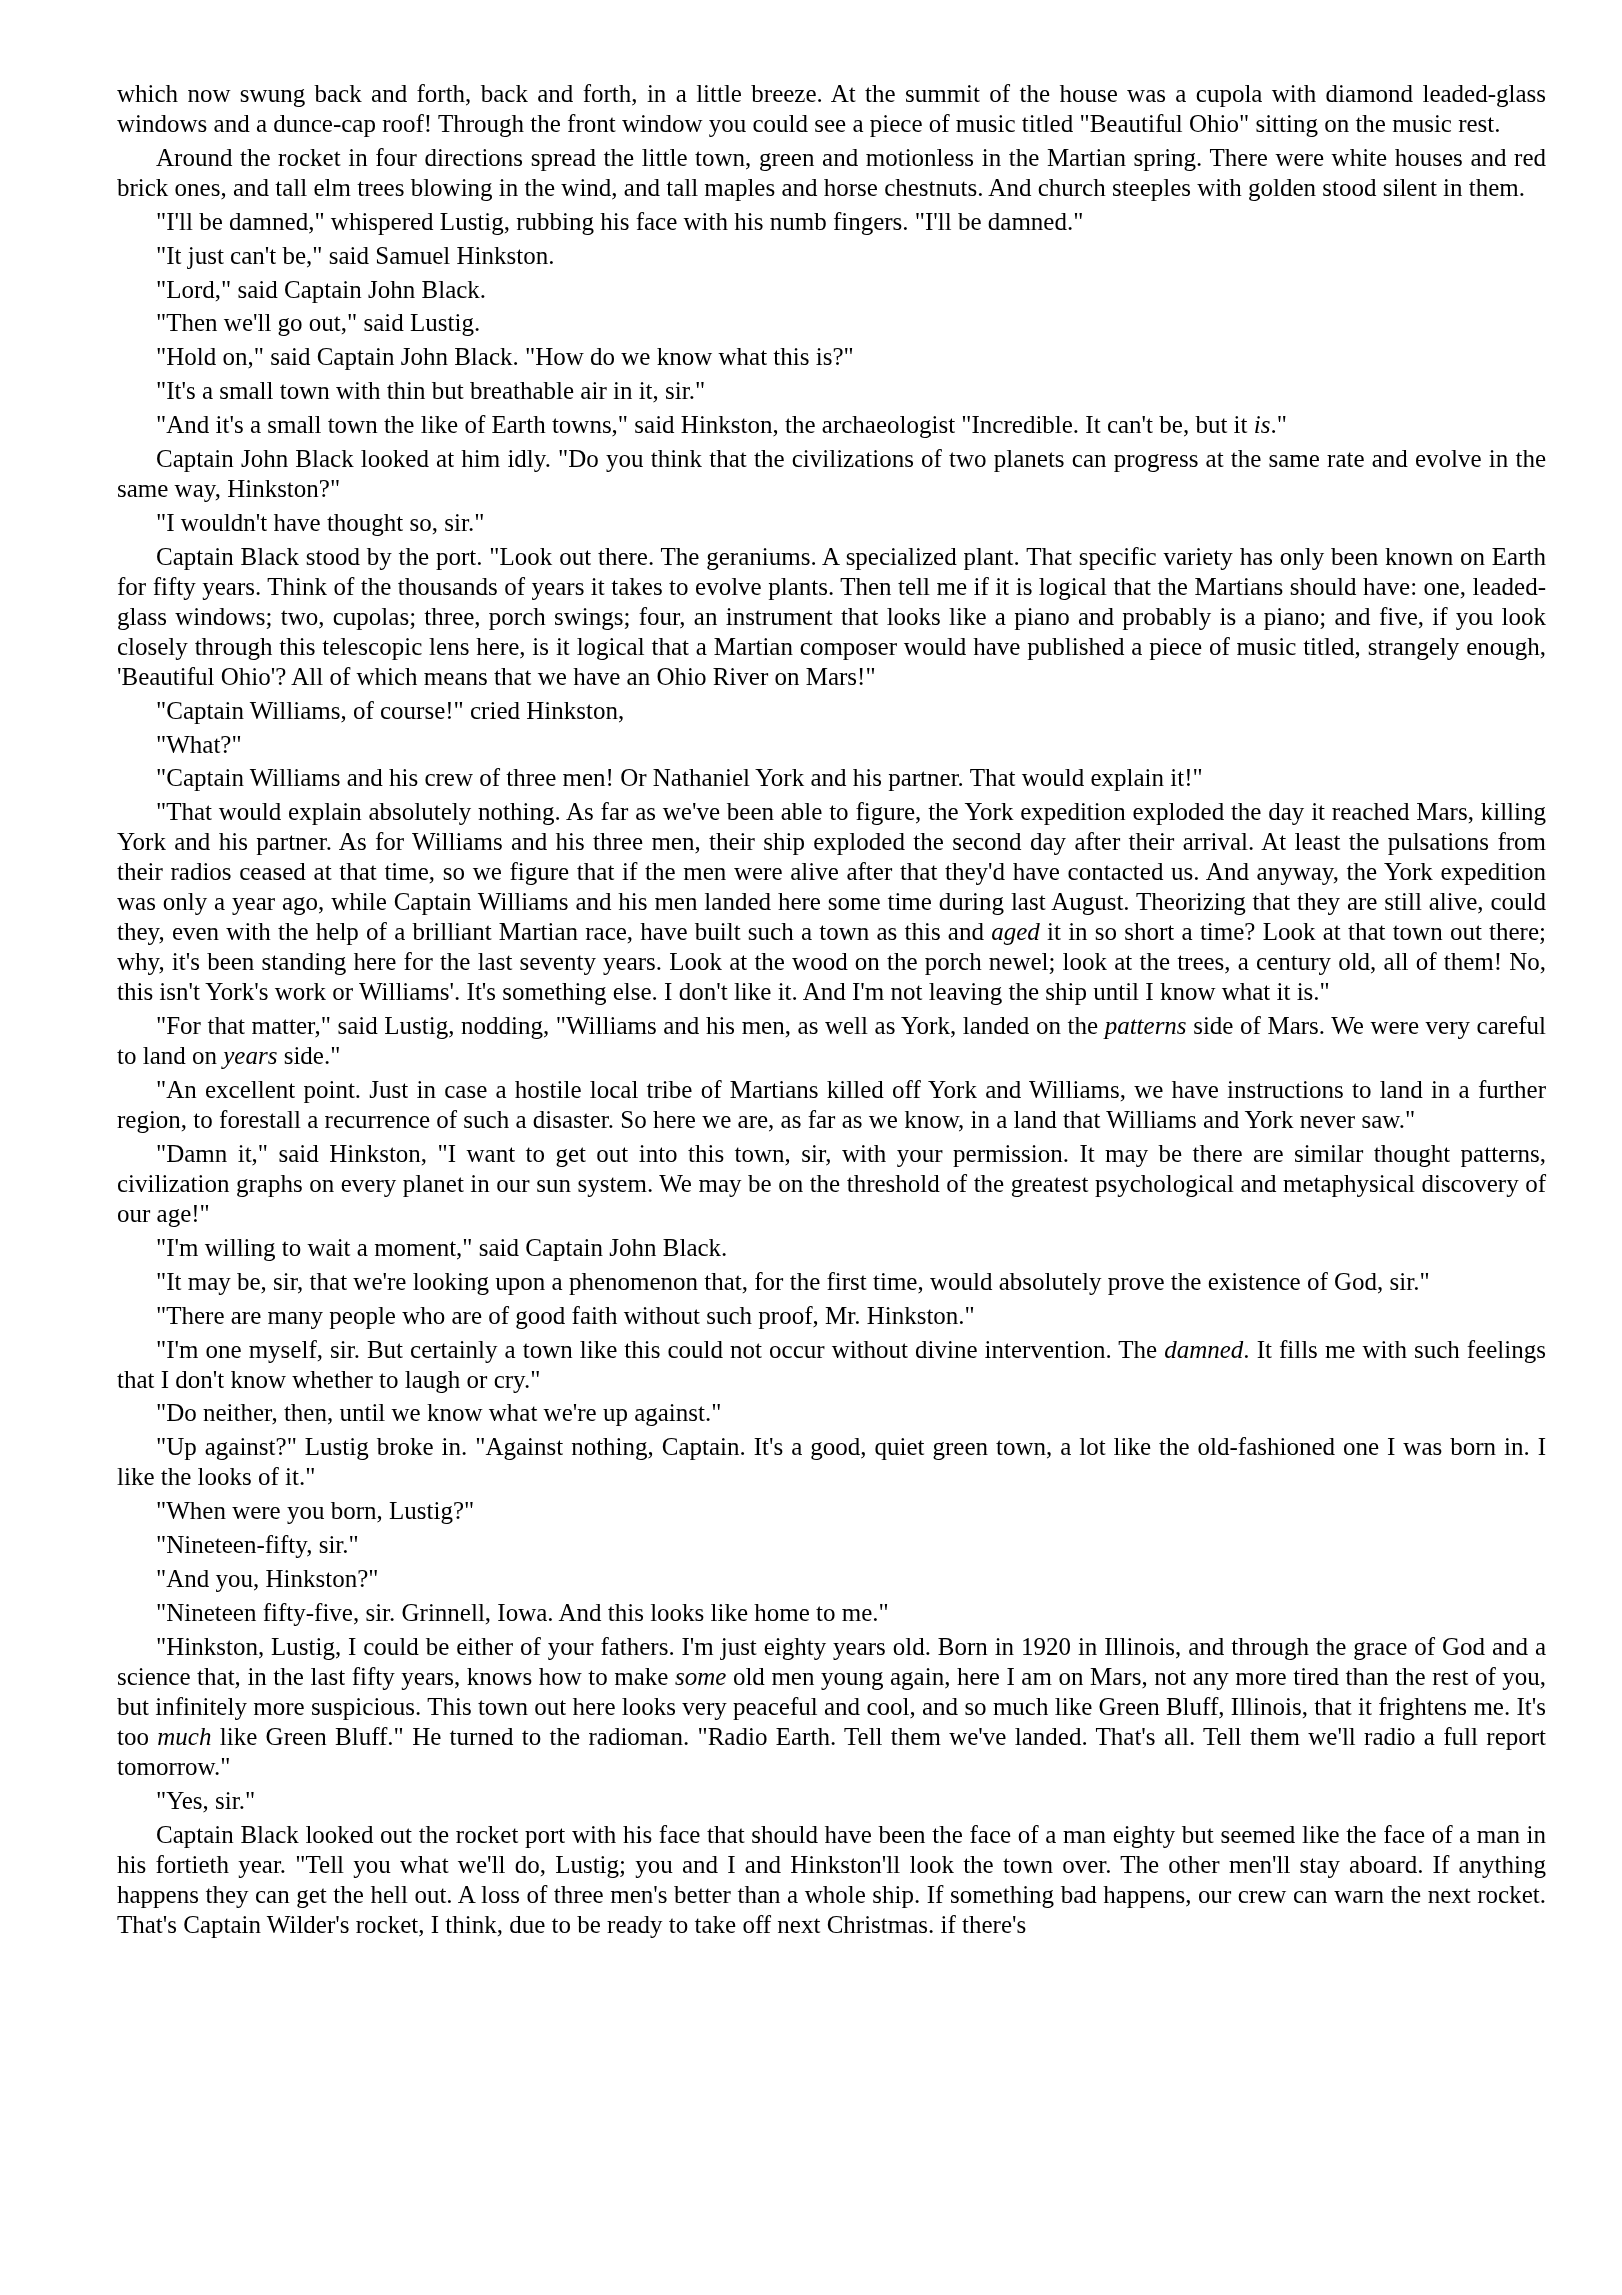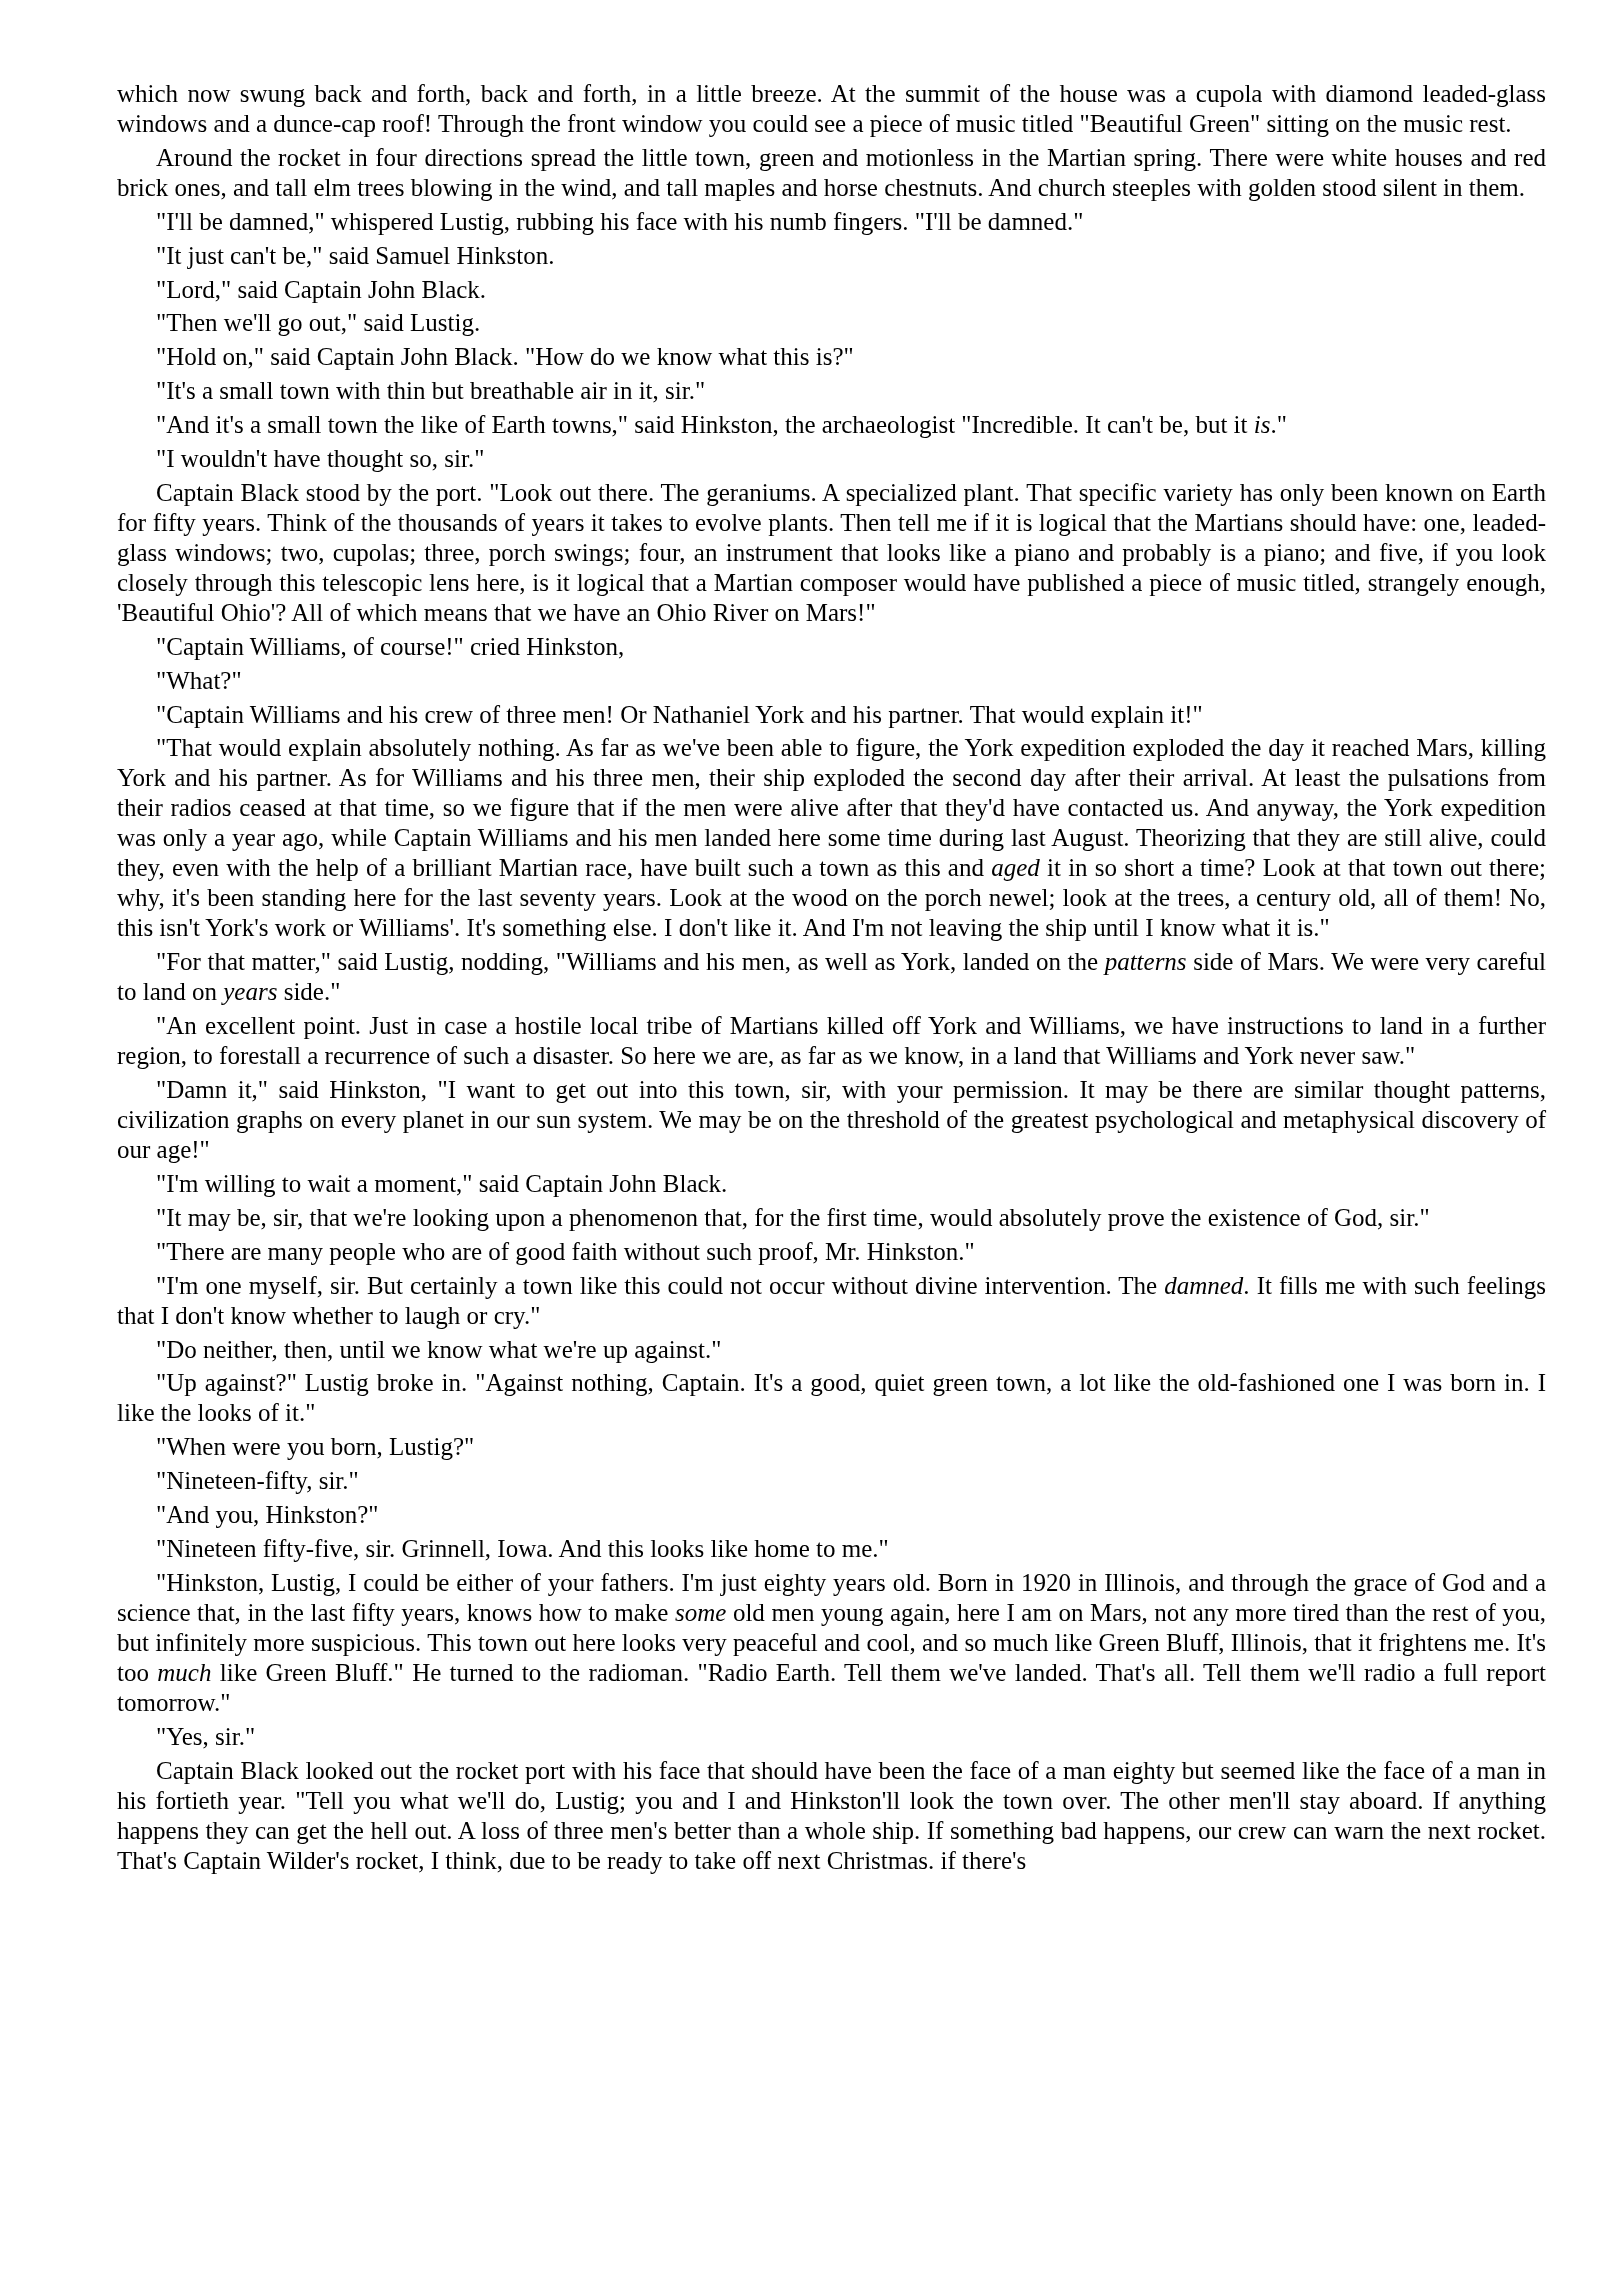--- a/index.html
+++ b/index.html
@@ -24,29 +24,30 @@
   }
   .text-block p { margin: 0 0 3.9px 0; }
   .text-block p.indent { text-indent: 39px; }
   .text-block i { }
 </style>
 </head>
 <body>
 
 <main class="page">
   <div class="text-block">
-      <p><span>which now swung back and forth, back and forth, in a little breeze. At the summit of the house was a cupola with diamond leaded-glass windows and a dunce-cap roof! Through the front window you could see a piece of music titled "Beautiful Green" sitting on the music rest.</span></p>
+      <p><span>which now swung back and forth, back and forth, in a little breeze. At the summit of the house was a cupola with diamond leaded-glass windows and a dunce-cap roof! Through the front window you could see a piece of music titled "Beautiful Ohio" sitting on the music rest.</span></p>
       <p class="indent"><span>Around the rocket in four directions spread the little town, green and motionless in the Martian spring. There were white houses and red brick ones, and tall elm trees blowing in the wind, and tall maples and horse chestnuts. And church steeples with golden stood silent in them.</span></p>
       <p class="indent"><span>"I'll be damned," whispered Lustig, rubbing his face with his numb fingers. "I'll be damned."</span></p>
       <p class="indent"><span>"It just can't be," said Samuel Hinkston.</span></p>
       <p class="indent"><span>"Lord," said Captain John Black.</span></p>
       <p class="indent"><span>"Then we'll go out," said Lustig.</span></p>
       <p class="indent"><span>"Hold on," said Captain John Black. "How do we know what this is?"</span></p>
       <p class="indent"><span>"It's a small town with thin but breathable air in it, sir."</span></p>
       <p class="indent"><span>"And it's a small town the like of Earth towns," said Hinkston, the archaeologist "Incredible. It can't be, but it </span><i>is</i><span>."</span></p>
+      <p class="indent"><span>Captain John Black looked at him idly. "Do you think that the civilizations of two planets can progress at the same rate and evolve in the same way, Hinkston?"</span></p>
       <p class="indent"><span>"I wouldn't have thought so, sir."</span></p>
       <p class="indent"><span>Captain Black stood by the port. "Look out there. The geraniums. A specialized plant. That specific variety has only been known on Earth for fifty years. Think of the thousands of years it takes to evolve plants. Then tell me if it is logical that the Martians should have: one, leaded-glass windows; two, cupolas; three, porch swings; four, an instrument that looks like a piano and probably is a piano; and five, if you look closely through this telescopic lens here, is it logical that a Martian composer would have published a piece of music titled, strangely enough, 'Beautiful Ohio'? All of which means that we have an Ohio River on Mars!"</span></p>
       <p class="indent"><span>"Captain Williams, of course!" cried Hinkston,</span></p>
       <p class="indent"><span>"What?"</span></p>
       <p class="indent"><span>"Captain Williams and his crew of three men! Or Nathaniel York and his partner. That would explain it!"</span></p>
       <p class="indent"><span>"That would explain absolutely nothing. As far as we've been able to figure, the York expedition exploded the day it reached Mars, killing York and his partner. As for Williams and his three men, their ship exploded the second day after their arrival. At least the pulsations from their radios ceased at that time, so we figure that if the men were alive after that they'd have contacted us. And anyway, the York expedition was only a year ago, while Captain Williams and his men landed here some time during last August. Theorizing that they are still alive, could they, even with the help of a brilliant Martian race, have built such a town as this and </span><i>aged</i><span> it in so short a time? Look at that town out there; why, it's been standing here for the last seventy years. Look at the wood on the porch newel; look at the trees, a century old, all of them! No, this isn't York's work or Williams'. It's something else. I don't like it. And I'm not leaving the ship until I know what it is."</span></p>
       <p class="indent"><span>"For that matter," said Lustig, nodding, "Williams and his men, as well as York, landed on the </span><i>patterns</i><span> side of Mars. We were very careful to land on </span><i>years</i><span> side."</span></p>
       <p class="indent"><span>"An excellent point. Just in case a hostile local tribe of Martians killed off York and Williams, we have instructions to land in a further region, to forestall a recurrence of such a disaster. So here we are, as far as we know, in a land that Williams and York never saw."</span></p>
       <p class="indent"><span>"Damn it," said Hinkston, "I want to get out into this town, sir, with your permission. It may be there are similar thought patterns, civilization graphs on every planet in our sun system. We may be on the threshold of the greatest psychological and metaphysical discovery of our age!"</span></p>
       <p class="indent"><span>"I'm willing to wait a moment," said Captain John Black.</span></p>

